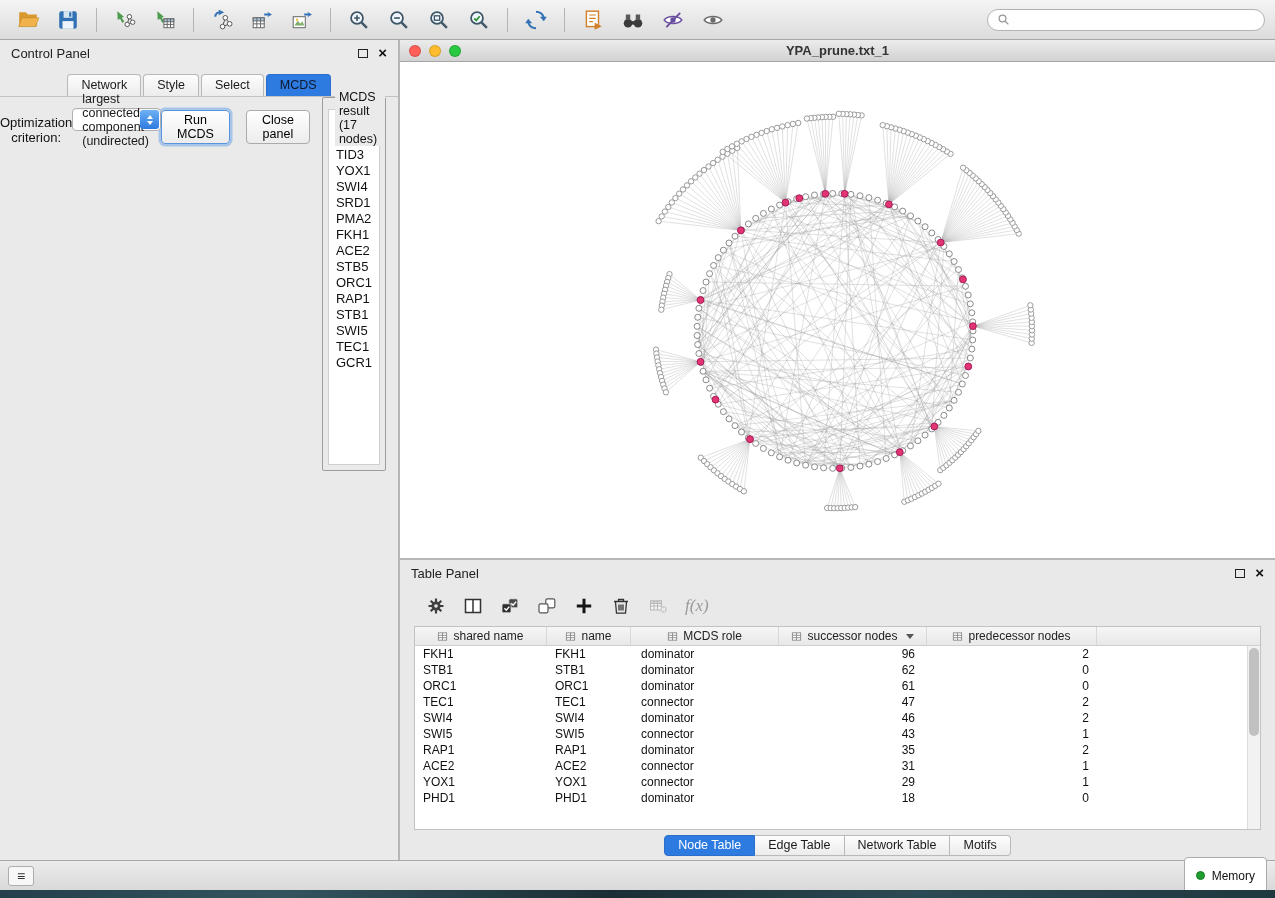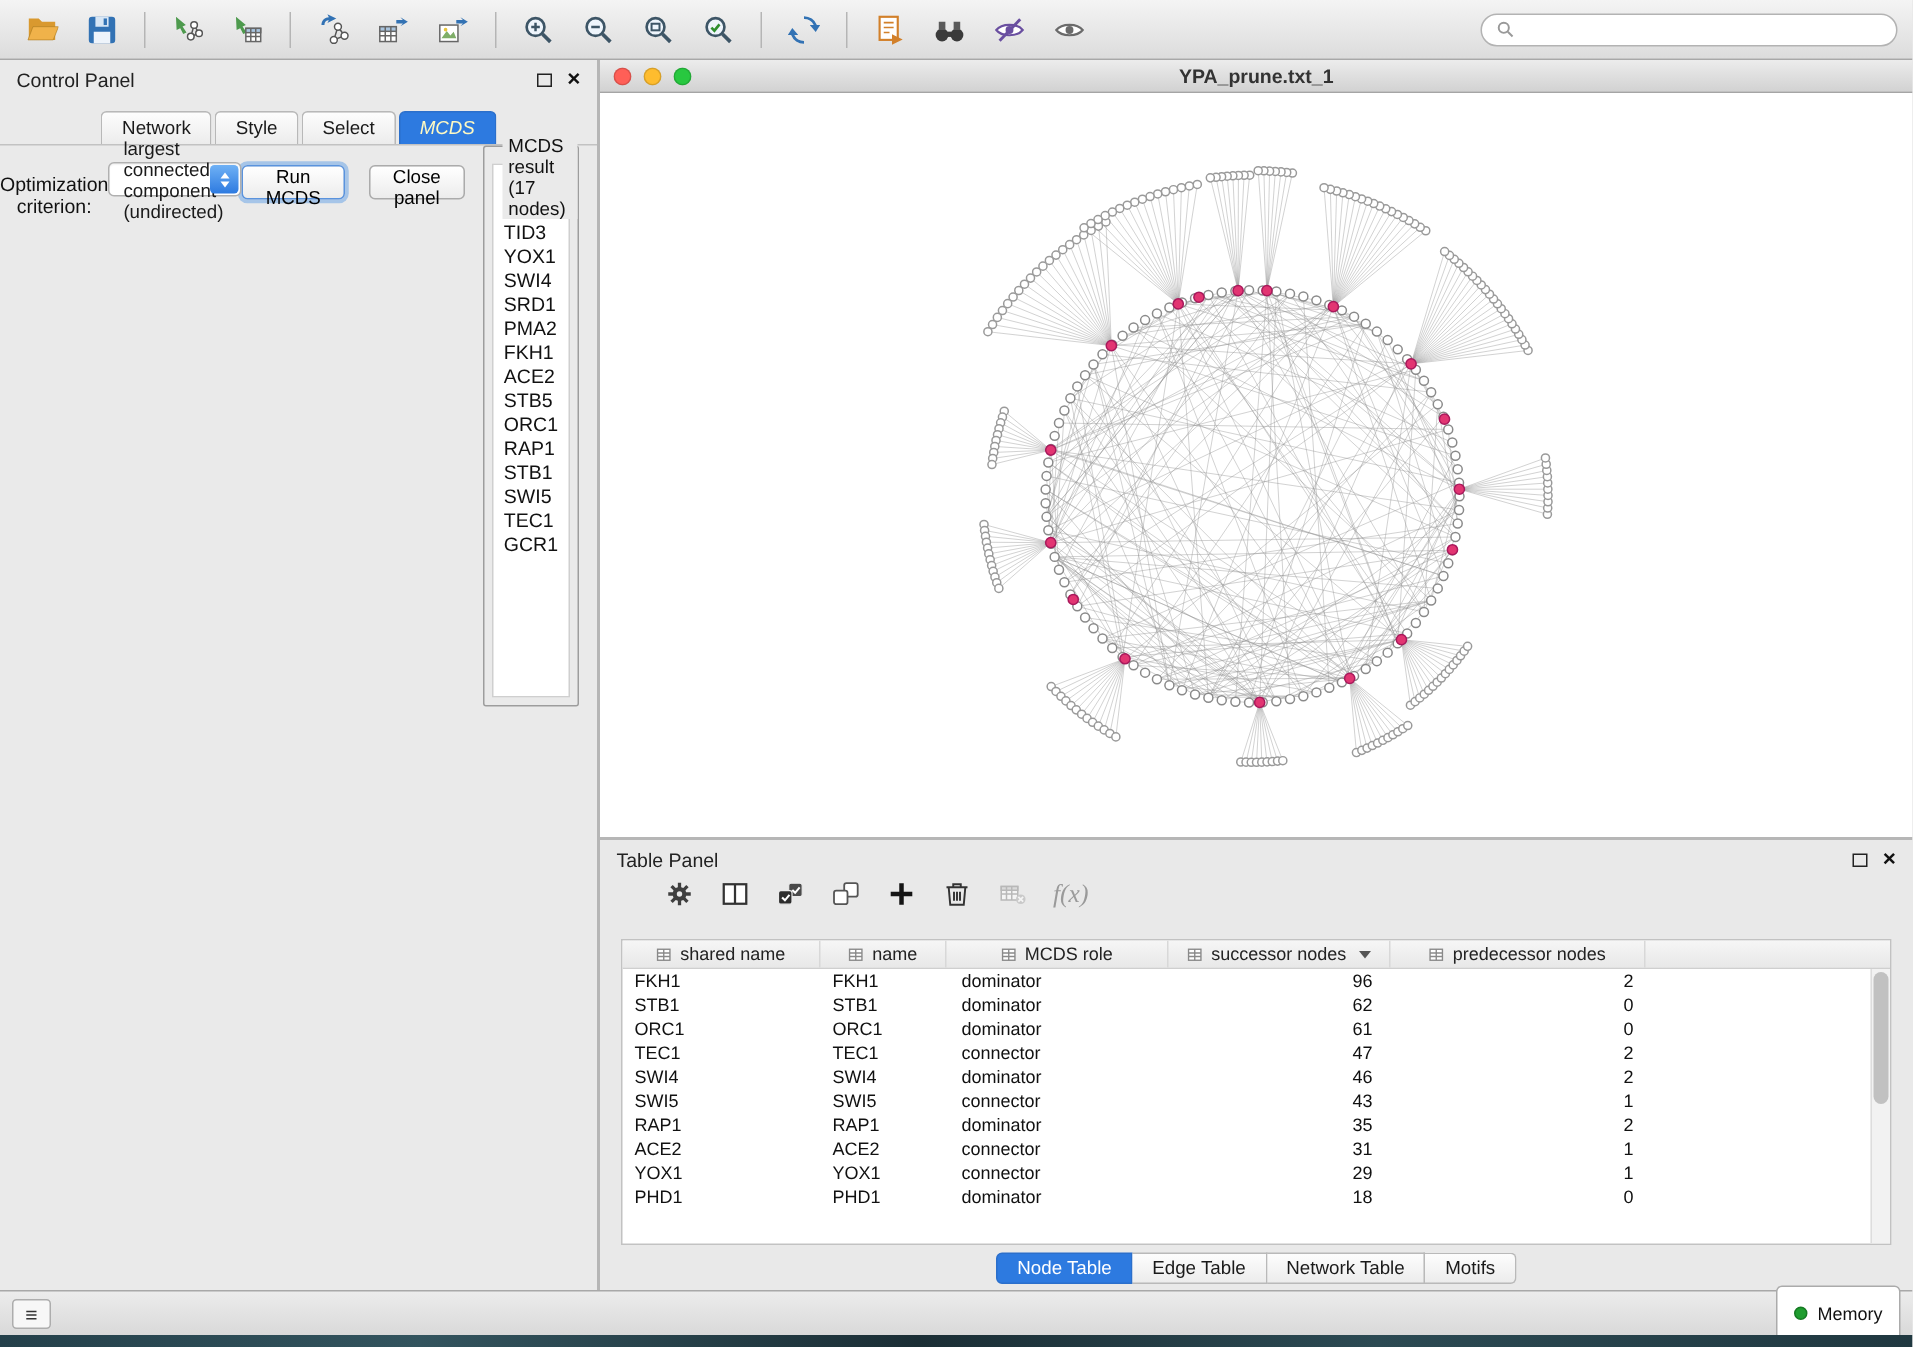--- a/index.html
+++ b/index.html
@@ -20,49 +20,49 @@
   .main{flex:1;display:flex;min-height:0;}
 
   
   .left{width:400px;flex:0 0 400px;display:flex;flex-direction:column;background:#eaeaea;border-right:2px solid #b6b6b6;}
   .panel-head{height:26px;display:flex;align-items:center;padding:0 11px;font-size:13px;color:#222;flex:0 0 auto;}
   .win-ctrls{margin-left:auto;display:flex;gap:10px;align-items:center;}
   .float-glyph{width:10px;height:9px;border:1.5px solid #222;display:inline-block;}
   .close-glyph{font-weight:bold;font-size:15px;line-height:10px;color:#111;}
   .ctabs{display:flex;justify-content:center;align-items:flex-end;padding:8px 0 0;border-bottom:1px solid #c2c2c2;}
   .ctab{padding:3px 13px 4px;border:1px solid #b8b8b8;border-bottom:none;background:linear-gradient(#fdfdfd,#ececec);font-size:12.5px;border-radius:4px 4px 0 0;margin:0 1px;}
-  .ctab.active{background:#2d7ae0;color:#fef9c3;border-color:#2b6fcb;font-style:italic;}
+  .ctab.active{background:#2d7ae0;color:#0f172a;border-color:#2b6fcb;}
   .cp-body{flex:1;display:flex;min-height:0;}
   .opt-label{margin-top:18px;text-align:center;font-size:13px;color:#111;}
   .combo{margin:11px auto 0;width:312px;height:23px;border:1px solid #b0b0b0;border-radius:4px;background:#fff;display:flex;align-items:center;padding-left:9px;font-size:12.5px;position:relative;box-shadow:inset 0 1px 1px rgba(0,0,0,.05);}
   .stepper{position:absolute;right:1px;top:1px;bottom:1px;width:19px;border-radius:3px;background:linear-gradient(#6fb1f5,#2d7ae0);display:flex;flex-direction:column;align-items:center;justify-content:center;gap:2px;}
   .stepper i{width:0;height:0;border-left:3.5px solid transparent;border-right:3.5px solid transparent;display:block;}
   .stepper .up{border-bottom:4px solid #fff;}
   .stepper .dn{border-top:4px solid #fff;}
   .btnrow{display:flex;justify-content:center;gap:16px;margin-top:13px;}
-  .btn{height:23px;padding:0 15px;background:linear-gradient(#ffffff,#ececec);border:1px solid #ababab;border-radius:4px;font:12.5px "Liberation Sans",sans-serif;}
+  .btn{height:34px;padding:0 15px;background:linear-gradient(#ffffff,#ececec);border:1px solid #ababab;border-radius:4px;font:12.5px "Liberation Sans",sans-serif;}
   .btn.focus{border-color:#5a93dd;box-shadow:0 0 0 2.5px rgba(110,165,230,.55);}
   .cp-spacer{flex:1;}
   .groupbox{margin:0 12px 14px;border:1px solid #9d9d9d;border-radius:2px;position:relative;height:374px;background:#eaeaea;padding:11px 5px 5px;flex:0 0 auto;}
   .legend{position:absolute;top:-8px;left:12px;background:#eaeaea;padding:0 4px;font-size:12.5px;color:#111;}
   .result-list{width:100%;height:100%;background:#fff;border:1px solid #cfcfcf;overflow:hidden;padding:5px 0;}
   .ritem{padding:0 7px;font-size:13px;line-height:16px;color:#111;}
 
   
   .right{flex:1;display:flex;flex-direction:column;min-width:0;}
   .net-titlebar{height:22px;background:linear-gradient(#ececec,#d2d2d2);border-bottom:1px solid #a5a5a5;display:flex;align-items:center;padding:0 9px;position:relative;flex:0 0 auto;}
   .lights{display:flex;gap:8px;z-index:2;}
   .light{width:12px;height:12px;border-radius:50%;border:.5px solid rgba(0,0,0,.15);}
   .net-title{position:absolute;left:0;right:0;text-align:center;font-size:13px;font-weight:bold;color:#333;}
   .canvas{height:498px;background:#fff;position:relative;border-bottom:2px solid #b6b6b6;flex:0 0 auto;}
   .canvas svg{position:absolute;inset:0;width:100%;height:100%;}
 
   
   .table-panel{flex:1;display:flex;flex-direction:column;background:#e9e9e9;min-height:0;}
-  .tp-toolbar{height:40px;display:flex;align-items:flex-start;gap:17px;padding:0 26px;flex:0 0 auto;margin-left:17px;}
+  .tp-toolbar{height:40px;display:flex;align-items:center;gap:17px;padding:0 26px;flex:0 0 auto;}
   .tpicon,.tpicon svg{width:20px;height:20px;display:block;}
   .fx{font-family:"Liberation Serif",serif;font-style:italic;font-size:17px;color:#9a9a9a;}
   .grid-wrap{flex:1;margin:0 14px;background:#fff;border:1px solid #c2c2c2;position:relative;overflow:hidden;display:flex;flex-direction:column;}
   .thead{display:flex;height:19px;background:linear-gradient(#f6f6f6,#e8e8e8);border-bottom:1px solid #cfcfcf;flex:0 0 auto;}
   .th{display:flex;align-items:center;justify-content:center;gap:5px;border-right:1px solid #d8d8d8;font-size:12px;color:#222;}
   .th-fill{flex:1;border-right:none;}
   .sorticon,.sorticon svg{width:11px;height:11px;display:block;}
   .chev{width:0;height:0;border-left:4px solid transparent;border-right:4px solid transparent;border-top:5px solid #555;margin-left:3px;}
   .c0{width:132px;}.c1{width:84px;}.c2{width:148px;}.c3{width:148px;}.c4{width:170px;justify-content:center;}
   .tbody{flex:1;position:relative;}

